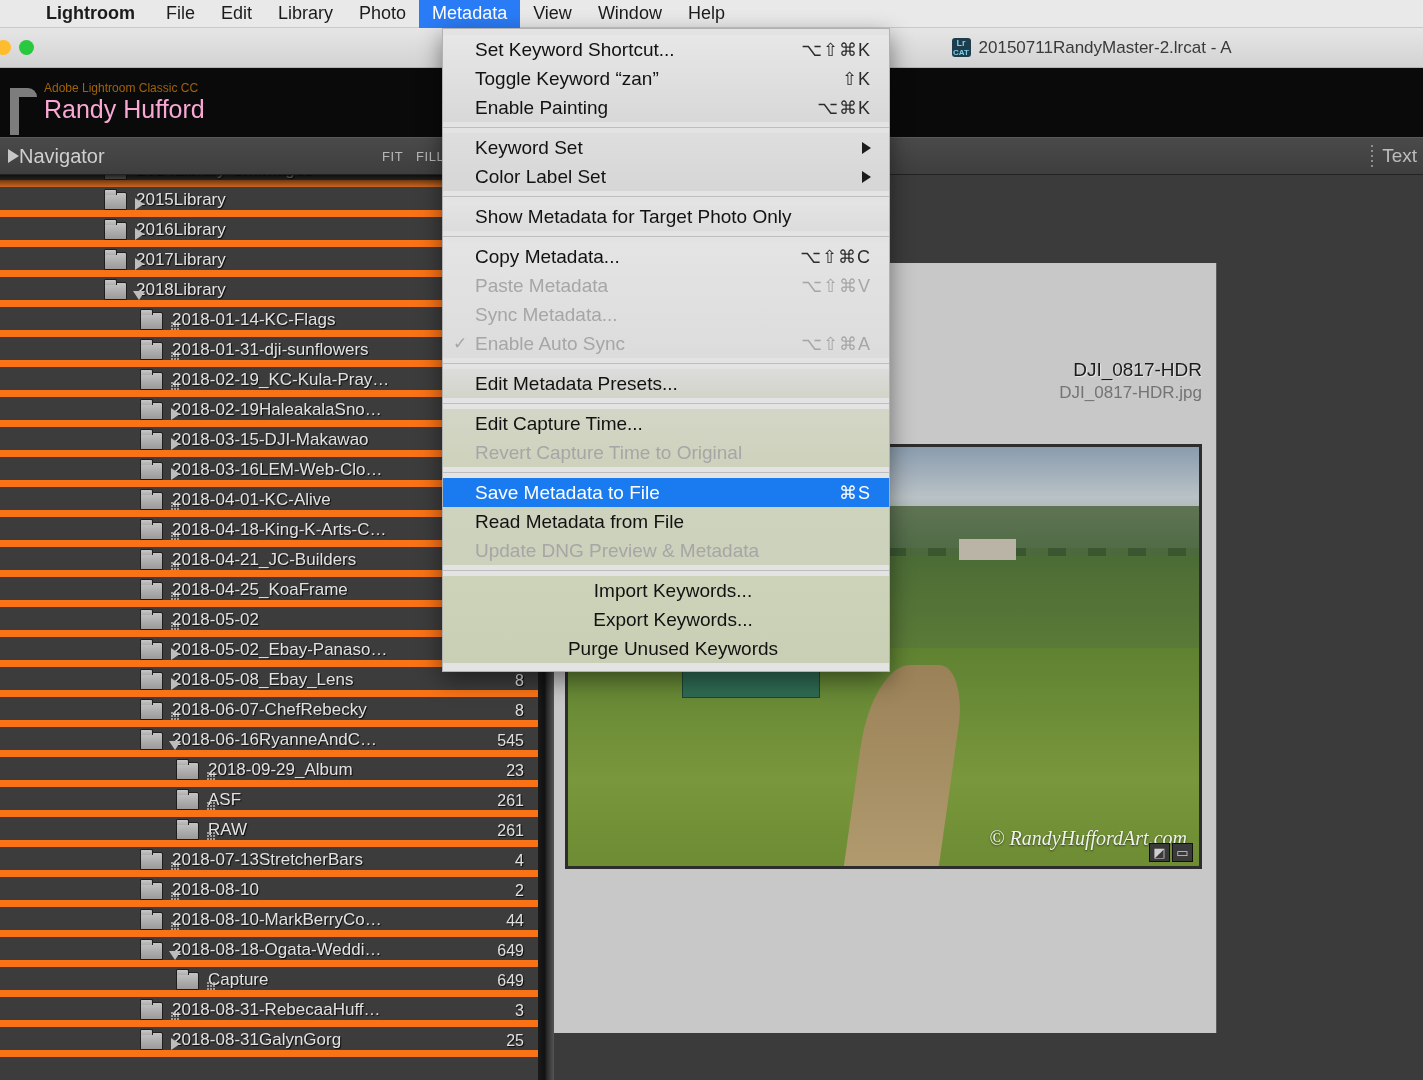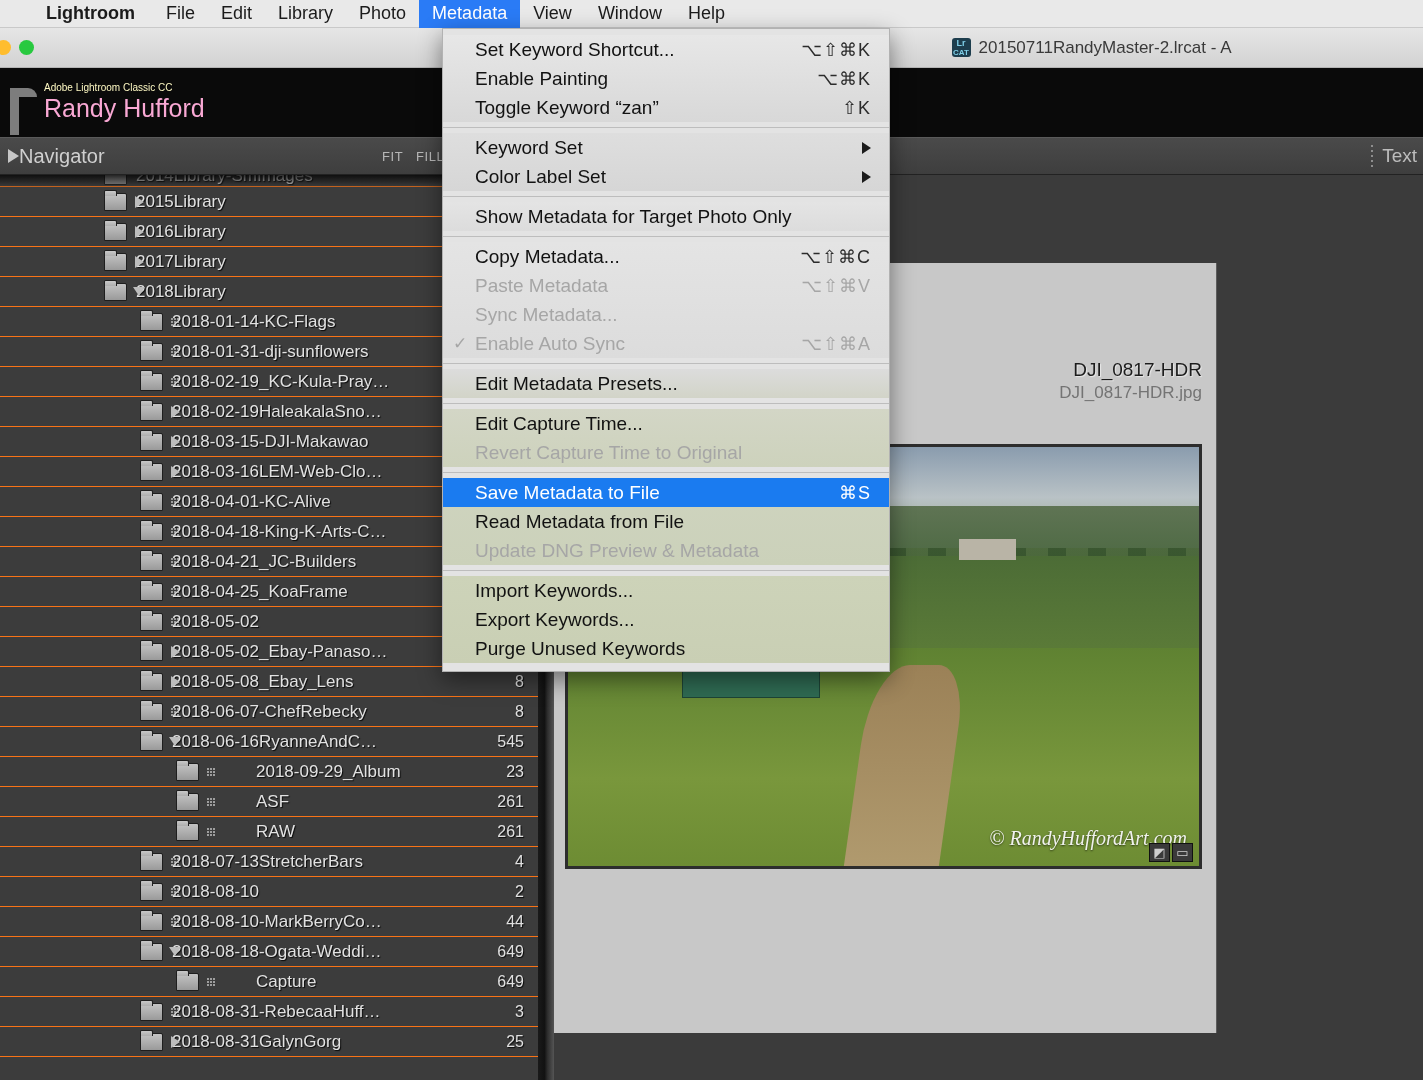--- a/index.html
+++ b/index.html
@@ -52,21 +52,21 @@
   }
   #logo-mark{
     width:26px; height:46px; margin-left:4px; position:relative;
   }
   #logo-mark::before{
     content:""; position:absolute; left:6px; top:8px;
     width:18px; height:38px; border-left:9px solid #7d7d7d;
     border-top:9px solid #7d7d7d; border-top-right-radius:9px;
   }
   #idtext{ margin-left:14px; line-height:1.18; }
-  #idtext .l1{ font-size:10px; color:#fef9c3; }
+  #idtext .l1{ font-size:12px; color:#a16207; }
   #idtext .l2{ font-size:25px; color:#f9a8d4; }
 
   
   #navbar{
     position:absolute; left:0; top:69px; width:1423px; height:38px;
     background:linear-gradient(to bottom,#4a4a4a,#3e3e3e);
     border-top:1px solid #5a5a5a; border-bottom:1px solid #222;
     display:flex; align-items:center;
   }
   #nav-tri{
@@ -88,22 +88,22 @@
   #leftpanel{
     position:absolute; left:0; top:107px; width:538px; height:905px;
     background:#3c3c3c; overflow:hidden;
   }
   #left-shadow{
     position:absolute; left:0; top:107px; width:538px; height:12px;
     background:linear-gradient(to bottom,rgba(0,0,0,.75),rgba(0,0,0,0));
     pointer-events:none; z-index:5;
   }
   .frow{
-    position:relative; height:30px; display:flex; align-items:center;
-    border-bottom:1px solid #f97316; color:#e2e2e2; font-size:17px;
+    position:relative; height:30px; display:flex; align-items:flex-end;
+    border-bottom:7px solid #f97316; color:#e2e2e2; font-size:17px;
     text-shadow:1px 1px 1px rgba(0,0,0,.85);
   }
   .frow.clip{ height:22px; opacity:.75; }
   .tw{ width:22px; flex:none; display:flex; align-items:center;
       justify-content:center; }
   .tri-r{ width:0;height:0; border-left:9px solid #bdbdbd;
       border-top:6px solid transparent; border-bottom:6px solid transparent; }
   .tri-d{ width:0;height:0; border-top:9px solid #bdbdbd;
       border-left:6px solid transparent; border-right:6px solid transparent; }
   .dots{ display:grid; grid-template-columns:repeat(3,2px);
@@ -116,21 +116,21 @@
   }
   .fico::before{
     content:""; position:absolute; left:-1px; top:-4px; width:11px;
     height:5px; background:linear-gradient(to bottom,#c9c9c9,#adadad);
     border:1px solid #1e1e1e; border-bottom:none; border-radius:2px 2px 0 0;
   }
   .fname{ flex:1; overflow:hidden; white-space:nowrap; }
   .fcount{ font-size:16px; color:#e0e0e0; padding-right:14px; }
   .lvl0{ padding-left:104px; }
   .lvl1{ padding-left:140px; }
-  .lvl2{ padding-left:176px;gap:48px; }
+  .lvl2{ padding-left:176px; }
   .lvl0 .tw,.lvl1 .tw,.lvl2 .tw{ position:absolute; }
   .lvl0 .tw{ left:128px; } .lvl1 .tw{ left:164px; } .lvl2 .tw{ left:200px; }
 
   
   #splitter{
     position:absolute; left:538px; top:107px; width:16px; height:905px;
     background:linear-gradient(to right,#1a1a1a 0%,#111 40%,#2e2e2e 60%,#555 100%);
   }
 
   
@@ -193,21 +193,21 @@
     box-shadow:0 8px 22px rgba(0,0,0,.45); z-index:60;
     padding:6px 0 8px 0;
   }
   .mgroup{ position:relative; }
   .g1{ background:linear-gradient(to bottom,#e7e7e7,#d8d8d8); }
   .g2{ background:linear-gradient(to bottom,#dedede,#d6d6d6); }
   .g3{ background:linear-gradient(to bottom,#e4e4e4,#dcdcdc); }
   .g4{ background:linear-gradient(to bottom,#dcdcdc,#d2d4c8); }
   .g5{ background:linear-gradient(to bottom,#d3d6c6,#cdd2bc); }
   .g6{ background:linear-gradient(to bottom,#cfd4bf,#cbd1ba); }
-  .g7{ background:linear-gradient(to bottom,#cdd3b9,#c9cfb4); }
+  .g7{ background:linear-gradient(to bottom,#cdd3b9,#c9cfb4);text-align:center; }
   .mi{
     height:29px; display:flex; align-items:center; position:relative;
     font-size:19px; color:#121212; padding:0 18px 0 32px; white-space:nowrap;
   }
   .mi.dim{ color:#a6a6a6; }
   .mi.sel{ background:#1a7bf0; color:#fff; }
   .mi .lab{ flex:1; }
   .mi .key{ font-size:18px; color:#2b2b2b; letter-spacing:1px; }
   .mi.dim .key{ color:#a6a6a6; }
   .mi.sel .key{ color:#fff; }
@@ -717,26 +717,26 @@
 
 </div>
 
 <div id="dropdown">
     <div class="mgroup g1">
       <div class="mi">
         <span class="lab">Set Keyword Shortcut...</span>
         <span class="key">⌥⇧⌘K</span>
       </div>
       <div class="mi">
+        <span class="lab">Toggle Keyword “zan”</span>
+        <span class="key">⇧K</span>
+      </div>
+      <div class="mi">
         <span class="lab">Enable Painting</span>
         <span class="key">⌥⌘K</span>
-      </div>
-      <div class="mi">
-        <span class="lab">Toggle Keyword “zan”</span>
-        <span class="key">⇧K</span>
       </div>
     </div>
     <div class="msep"></div>
     <div class="mgroup g2">
       <div class="mi">
         <span class="lab">Keyword Set</span>
         <span class="arrow"></span>
       </div>
       <div class="mi">
         <span class="lab">Color Label Set</span>

